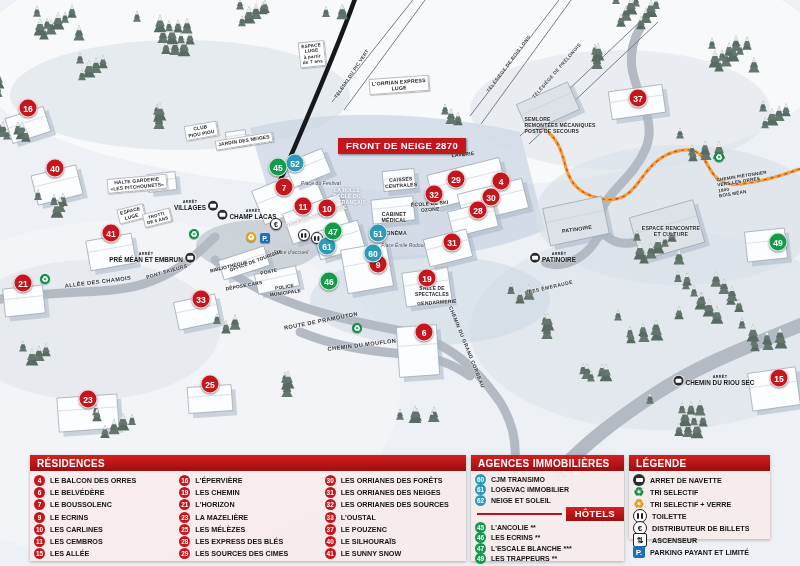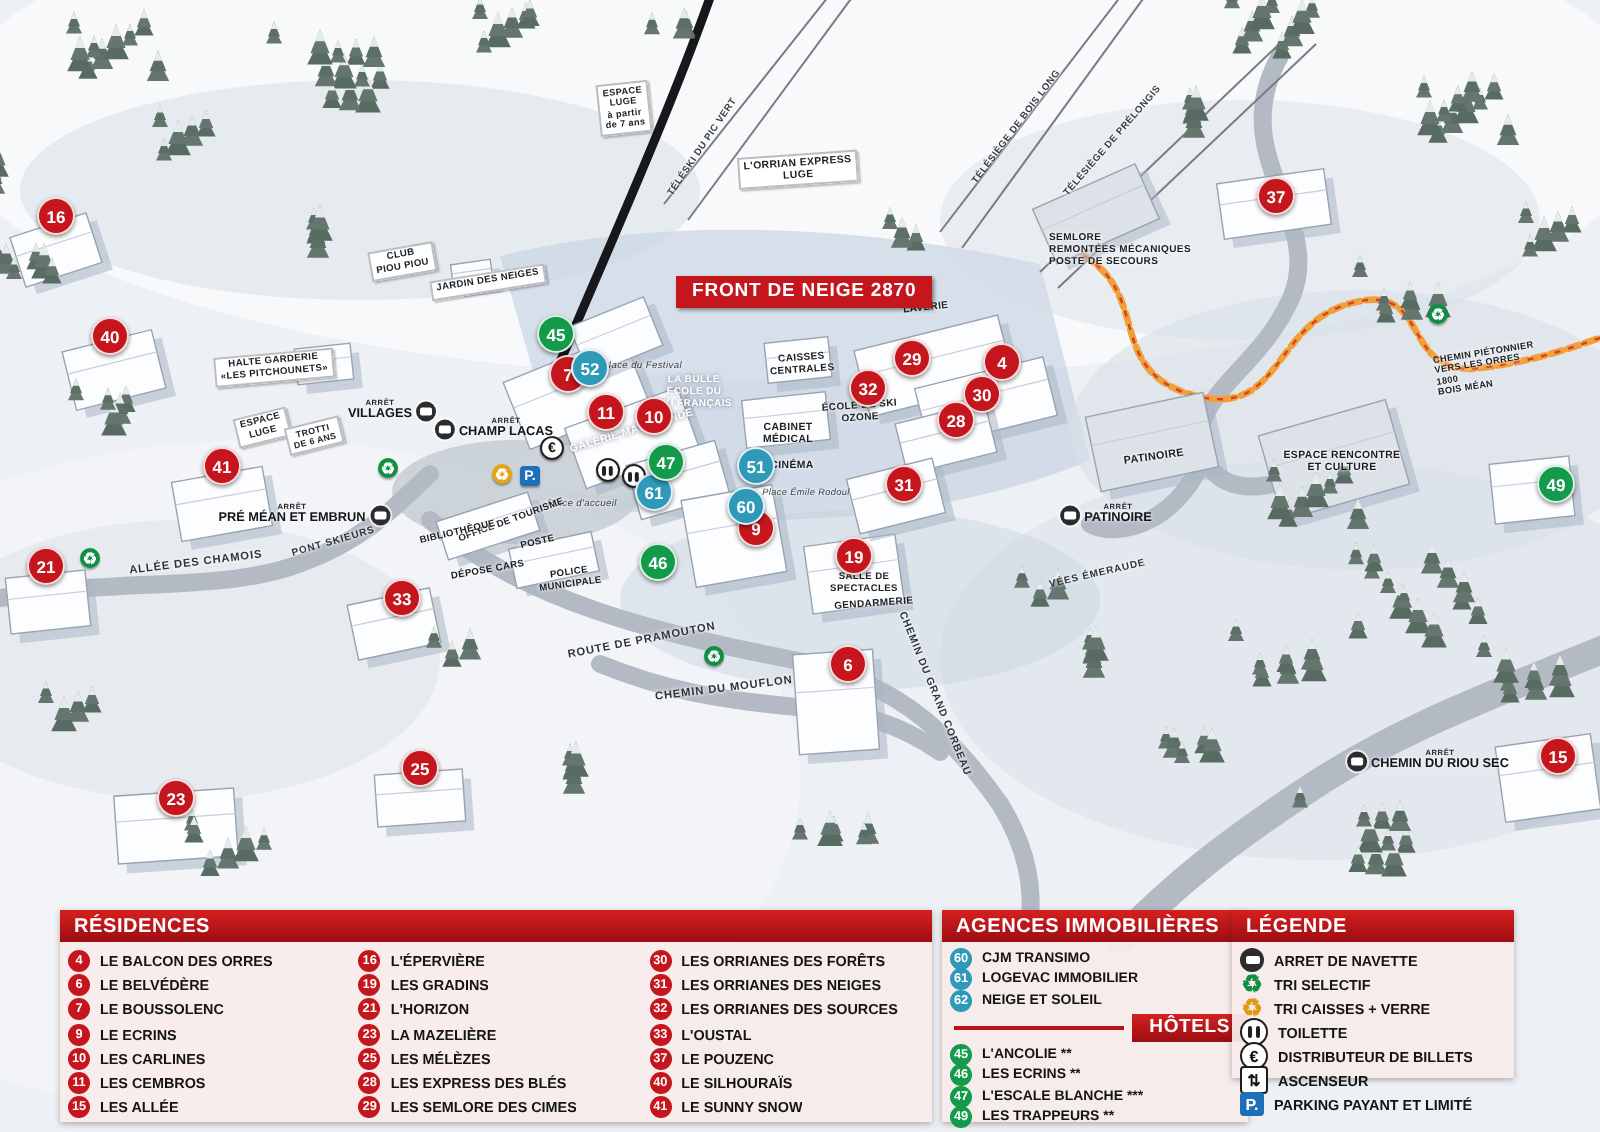--- a/index.html
+++ b/index.html
@@ -50,21 +50,21 @@
   .mi-toilet::before{content:"";width:2px;height:5px;background:#222;box-shadow:3.4px 0 0 #222;border-radius:1px;margin-left:-3.4px;}
 
   
   .banner{position:absolute;left:338px;top:138px;background:#c4161c;color:#fff;font-weight:bold;
       font-size:9.5px;padding:2px 8px 3px;letter-spacing:.4px;box-shadow:1px 1px 2px rgba(0,0,0,.45);}
 
   
   .panel{position:absolute;top:455px;background:rgba(248,235,235,.94);box-shadow:0 1px 3px rgba(60,40,40,.35);}
   .panel-res{left:30px;width:436px;height:106px}
   .panel-ag{left:471px;width:153px;height:106px}
-  .panel-lg{left:616px;width:141px;height:84px}
+  .panel-lg{left:629px;width:141px;height:84px}
   .phead{height:16px;background:linear-gradient(#d5201f,#9d0d12);color:#fff;font-size:10px;
       font-weight:bold;display:flex;align-items:center;padding:0 7px;letter-spacing:.3px;}
   .li{display:flex;align-items:center;gap:5px;height:12.3px;padding:0 4px;font-size:7.2px;font-weight:bold;color:#141414;}
   .num{width:11px;height:11px;border-radius:50%;color:#fff;font-size:6.4px;font-weight:bold;
       display:flex;align-items:center;justify-content:center;flex:none;}
   .c-red .num{background:#c4161c}.c-blue .num{background:#2e9ab8}.c-green .num{background:#139a4b}
   .cols{display:flex;padding-top:3px;}
   .col{flex:1;min-width:0;}
   .panel-ag .li{height:10.6px;font-size:7px}
   .panel-ag .agrows{padding-top:3px;}
@@ -968,21 +968,21 @@
       </div>
       <div class="mk red" style="left: 452px; top: 242px;">
         <span>31</span>
       </div>
       <div class="mk red" style="left: 638px; top: 98px;">
         <span>37</span>
       </div>
       <div class="mk red" style="left: 779px; top: 378px;">
         <span>15</span>
       </div>
-      <div class="mk blue" style="left: 295px; top: 184px; justify-content: center;">
+      <div class="mk blue" style="left: 295px; top: 163px; justify-content: center;">
         <span>52</span>
       </div>
       <div class="mk blue" style="left: 327px; top: 246px;">
         <span>61</span>
       </div>
       <div class="mk blue" style="left: 378px; top: 233px;">
         <span>51</span>
       </div>
       <div class="mk blue" style="left: 373px; top: 253px;">
         <span>60</span>
@@ -1036,41 +1036,41 @@
     <span class="lbl">LES ALLÉE</span>
   </div>
         </div>
       <div class="col">
           <div class="li">
     <span class="num">16</span>
     <span class="lbl">L'ÉPERVIÈRE</span>
   </div>
           <div class="li">
     <span class="num">19</span>
-    <span class="lbl">LES GRADINS</span>
+    <span class="lbl">LES CHEMIN</span>
   </div>
           <div class="li">
     <span class="num">21</span>
     <span class="lbl">L'HORIZON</span>
   </div>
           <div class="li">
     <span class="num">23</span>
     <span class="lbl">LA MAZELIÈRE</span>
   </div>
           <div class="li">
     <span class="num">25</span>
     <span class="lbl">LES MÉLÈZES</span>
   </div>
           <div class="li">
     <span class="num">28</span>
     <span class="lbl">LES EXPRESS DES BLÉS</span>
   </div>
           <div class="li">
     <span class="num">29</span>
-    <span class="lbl">LES SEMLORE DES CIMES</span>
+    <span class="lbl">LES SOURCES DES CIMES</span>
   </div>
         </div>
       <div class="col">
           <div class="li">
     <span class="num">30</span>
     <span class="lbl">LES ORRIANES DES FORÊTS</span>
   </div>
           <div class="li">
     <span class="num">31</span>
     <span class="lbl">LES ORRIANES DES NEIGES</span>
@@ -1145,21 +1145,21 @@
         <div class="li">
     <span class="ic ic-bus"></span>
     <span class="lbl">ARRET DE NAVETTE</span>
   </div>
         <div class="li">
     <span class="ic ic-recycle-green"></span>
     <span class="lbl">TRI SELECTIF</span>
   </div>
         <div class="li">
     <span class="ic ic-recycle-yellow"></span>
-    <span class="lbl">TRI CAISSES + VERRE</span>
+    <span class="lbl">TRI SELECTIF + VERRE</span>
   </div>
         <div class="li">
     <span class="ic ic-toilet"></span>
     <span class="lbl">TOILETTE</span>
   </div>
         <div class="li">
     <span class="ic ic-euro"></span>
     <span class="lbl">DISTRIBUTEUR DE BILLETS</span>
   </div>
         <div class="li">

